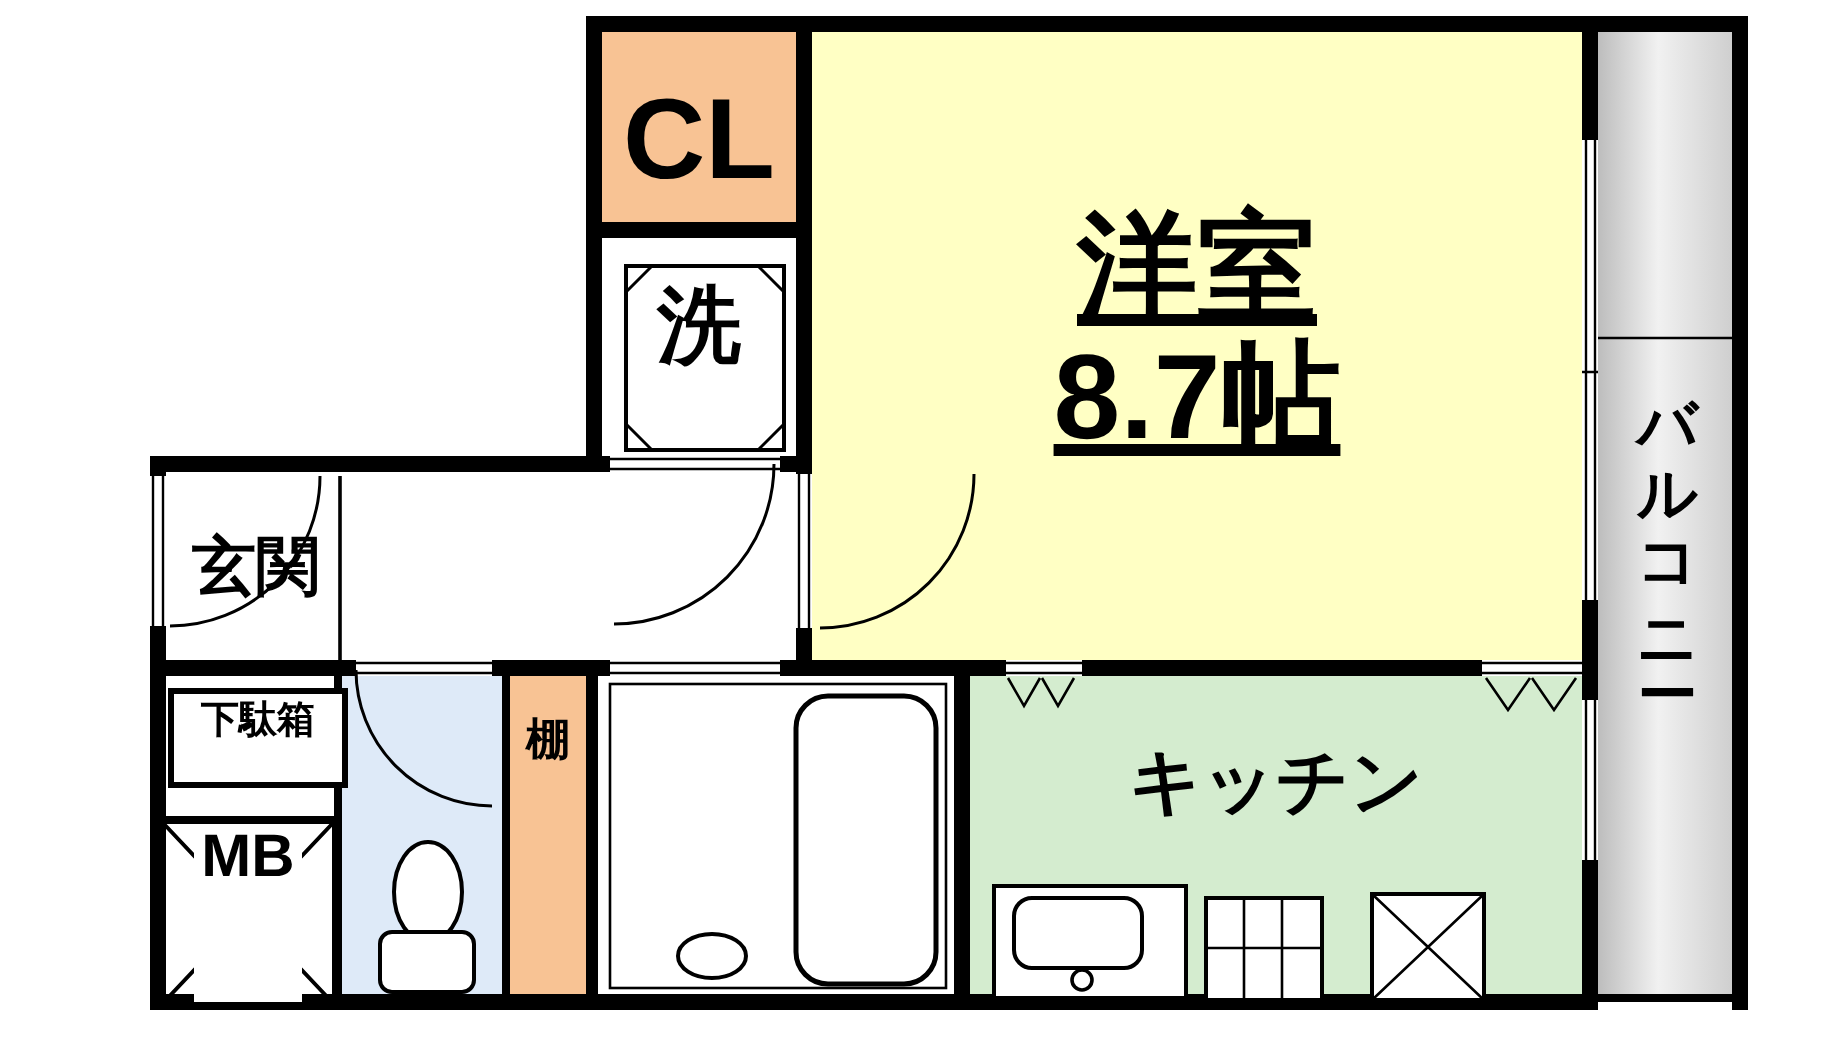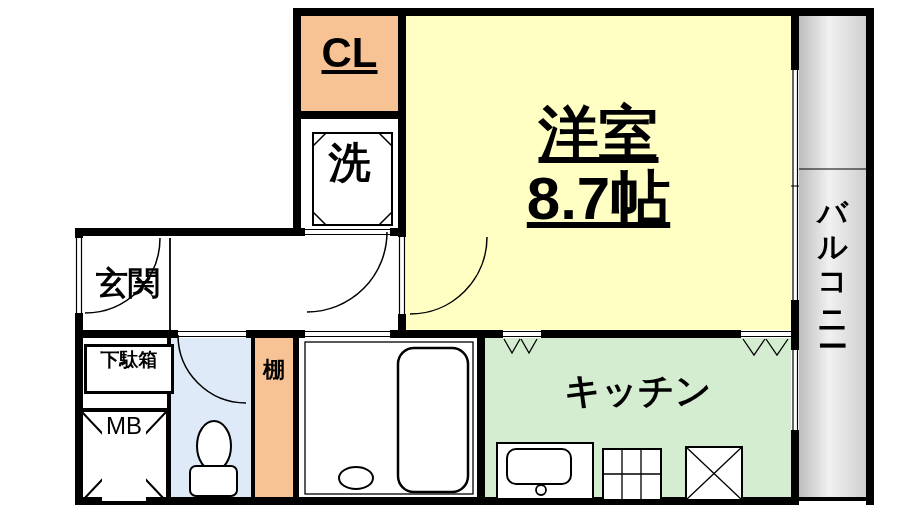--- a/index.html
+++ b/index.html
@@ -138,24 +138,24 @@
     <g stroke="#000" stroke-width="2" fill="none">
       <path d="M 82 412 L 166 501 M 166 412 L 82 501"></path>
     </g>
   </svg>
 
   <div class="box shoe-box" style="left:84px;top:344px;width:84px;height:44px;">
     <span class="mbx" style="font-weight:bold;font-size:19px;color:#000;">下駄箱</span>
   </div>
 
   <div class="box mb-box" style="left:78px;top:408px;width:84px;height:89px;">
-    <span class="mb-text" style="font-weight:normal;font-size:24px;color:#000;">MB</span>
+    <span class="mb-text" style="font-weight:bold;font-size:30px;color:#000;">MB</span>
   </div>
 
-  <div class="label" style="left:301px;top:30px;width:97px;font-size:42px;text-decoration:underline;">CL</div>
+  <div class="label" style="left:301px;top:40px;width:97px;font-size:57px;">CL</div>
 
   <div class="label" style="left:301px;top:140px;width:97px;font-size:42px;">洗</div>
 
   <div class="label" style="left:406px;top:102px;width:385px;font-size:60px;text-decoration:underline;">
     <div>洋室</div>
     <div>8.7帖</div>
   </div>
 
   <div class="label v-label" style="left:799px;top:16px;width:67px;height:481px;font-size:30px;">バルコニー</div>
 

